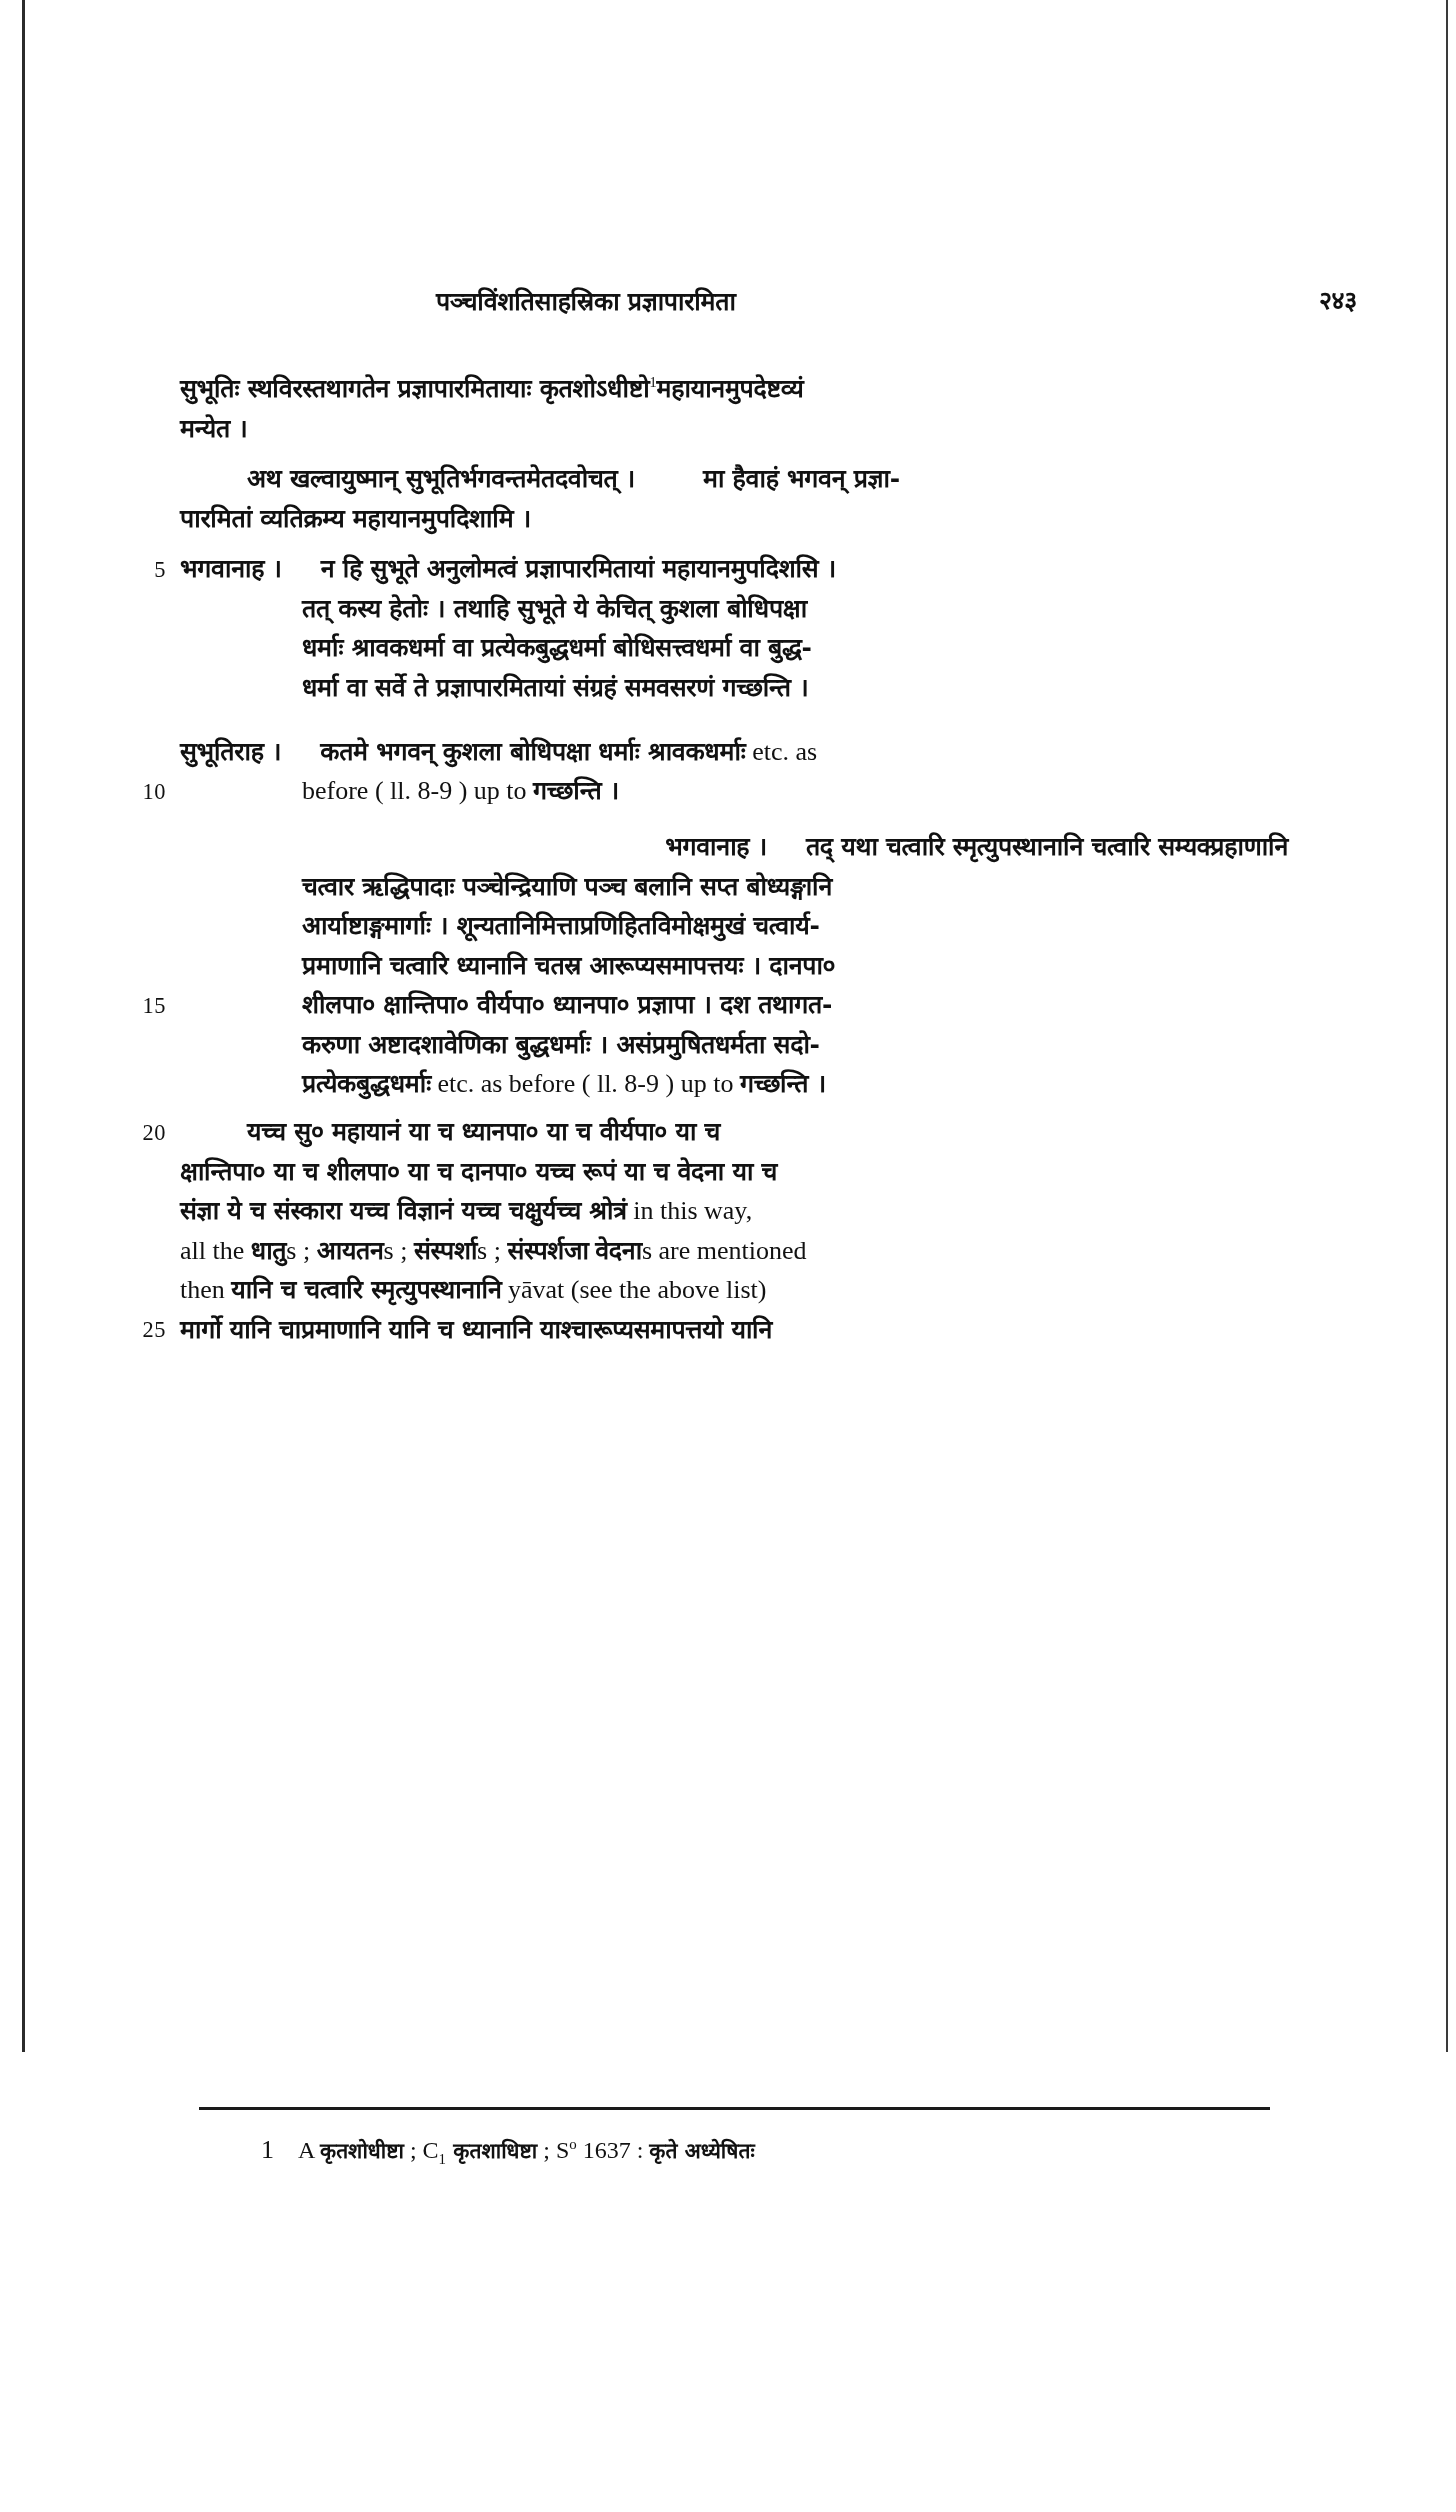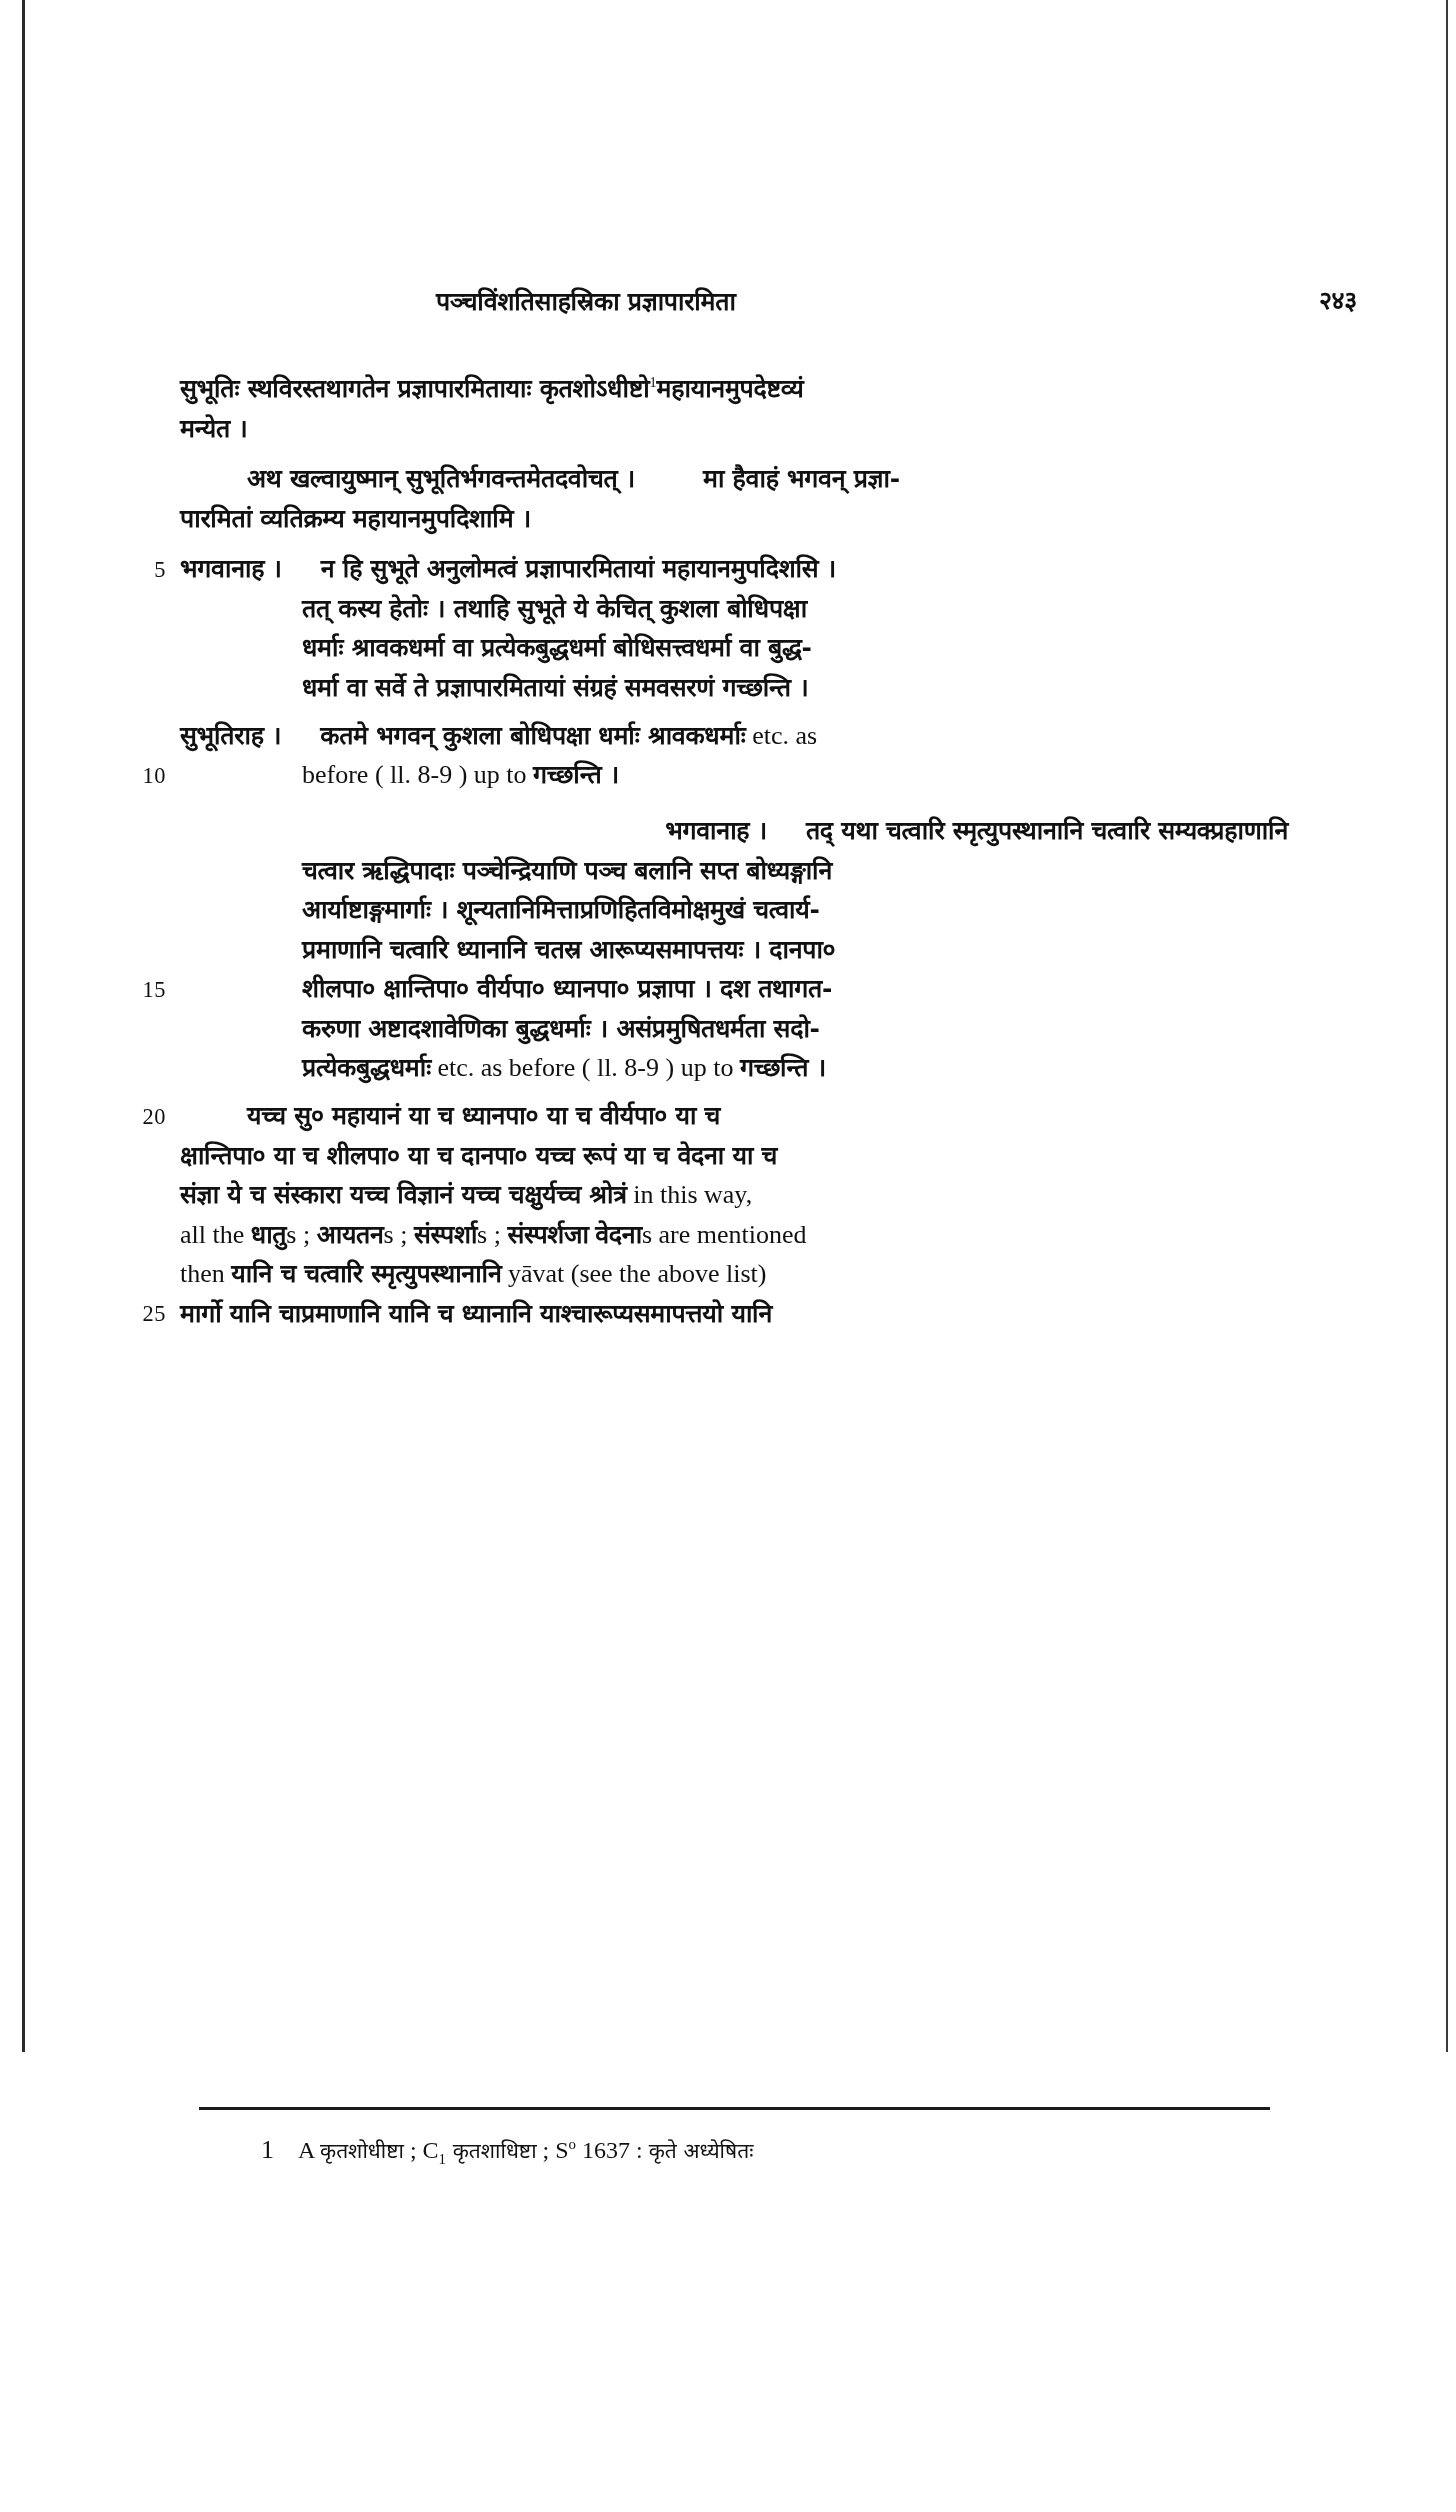--- a/index.html
+++ b/index.html
@@ -140,21 +140,21 @@
     white-space: nowrap;
   }
   .footnote .fn-marker {
     display: inline-block;
     width: 37px;
     font-family: "Liberation Serif", serif;
   }
   .fn-dev {
     font-family: "DejaVu Sans", sans-serif;
     font-size: 21px;
-    font-weight: 400;
+    font-weight: 700;
   }
   .fn-lat {
     font-family: "Liberation Serif", serif;
     font-size: 24px;
   }
   .fn-sub {
     font-size: 0.62em;
     vertical-align: sub;
   }
   .fn-sup {
@@ -204,21 +204,21 @@
     </div>
 
     <div class="line indent-mid">
       <span class="dev">धर्माः श्रावकधर्मा वा प्रत्येकबुद्धधर्मा  बोधिसत्त्वधर्मा  वा  बुद्ध-</span>
     </div>
 
     <div class="line indent-mid">
       <span class="dev">धर्मा वा सर्वे ते प्रज्ञापारमितायां संग्रहं समवसरणं गच्छन्ति ।</span>
     </div>
 
-    <div class="line" style="margin-top:16px;">
+    <div class="line" style="margin-top:32px;">
       <span class="dev">सुभूतिराह ।</span><span class="gap-md"></span><span class="dev">कतमे भगवन् कुशला बोधिपक्षा  धर्माः  श्रावकधर्माः</span><span class="lat"> etc. as</span>
     </div>
 
     <div class="line indent-mid">
       <span class="lineno">10</span>
       <span class="lat">before ( ll. 8-9 ) up to </span><span class="dev">गच्छन्ति ।</span>
     </div>
 
     <div class="line" style="margin-top:24px;text-align:right;">
       <span class="dev">भगवानाह ।</span><span class="gap-md"></span><span class="dev">तद् यथा  चत्वारि  स्मृत्युपस्थानानि चत्वारि  सम्यक्प्रहाणानि</span>

